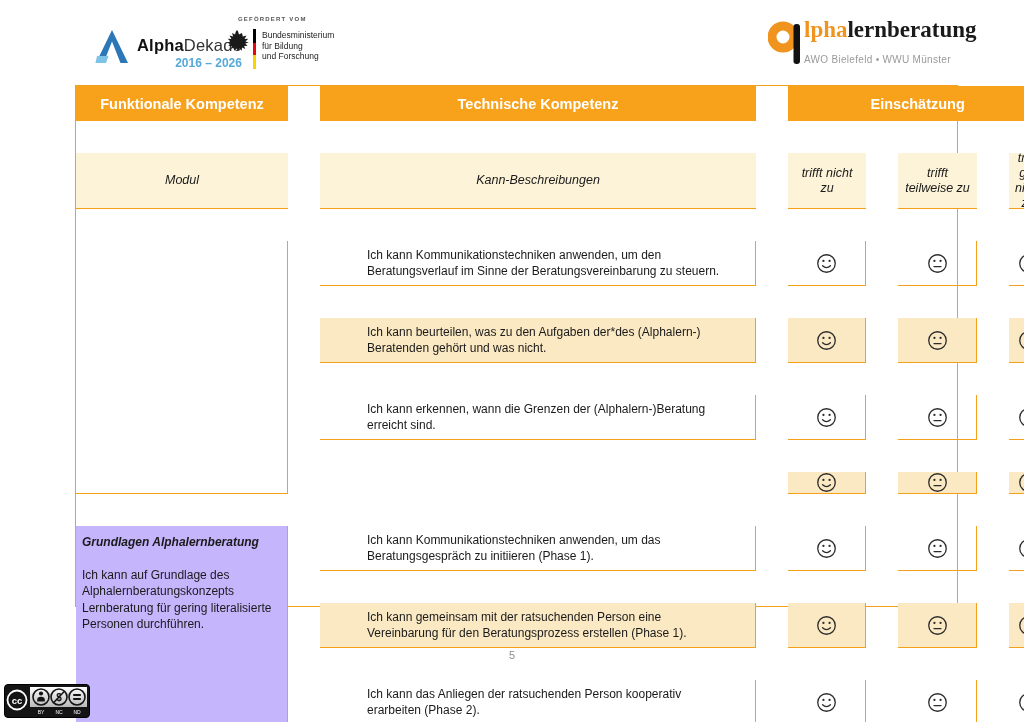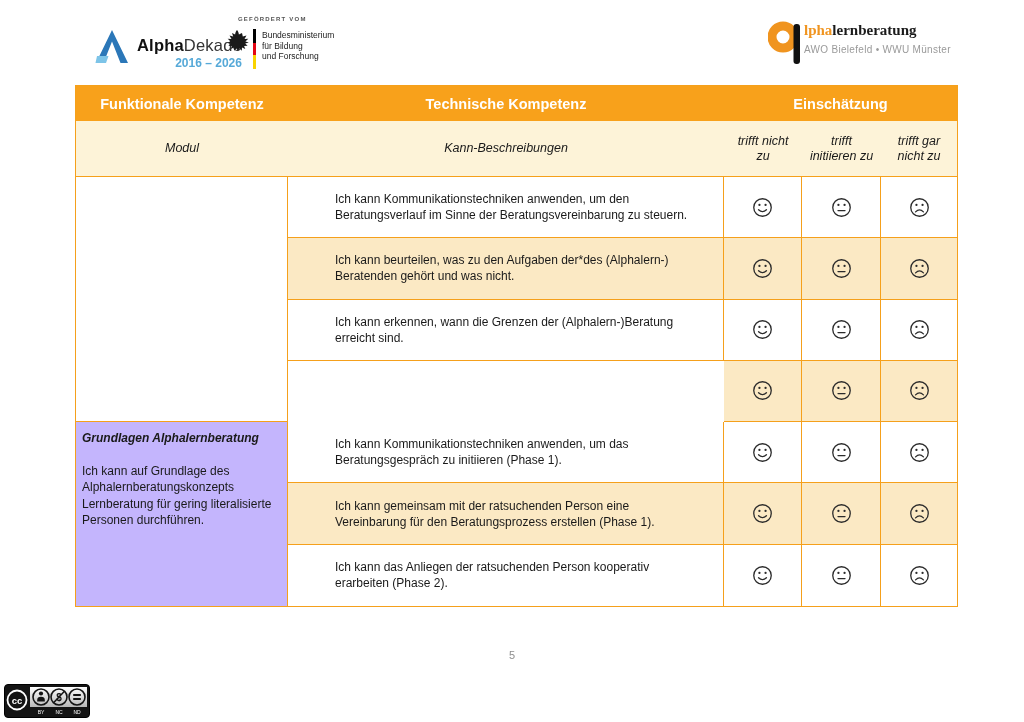--- a/index.html
+++ b/index.html
@@ -25,30 +25,30 @@
   .bmbf{position:absolute;left:224px;top:16px;}
   .funding-note{font-size:6px;letter-spacing:1.2px;color:#555;font-weight:600;margin-left:14px;}
   .bmbf-row{display:flex;align-items:flex-start;margin-top:7px;}
   .flag-stripe{width:3px;height:40px;margin:0 6px 0 3px;
     background:linear-gradient(to bottom,#000 0 36%,#e30613 36% 64%,#f9d300 64% 100%);}
   .ministry{font-size:8.5px;line-height:10.5px;color:#222;font-weight:500;padding-top:1px;}
   .ministry span{display:block;}
 
   .alb{position:absolute;left:768px;top:18px;display:flex;align-items:flex-start;}
   .alb-text{margin-left:2px;}
-  .alb-word{font-family:"Liberation Serif",serif;font-weight:bold;font-size:15px;line-height:24px;white-space:nowrap;}
+  .alb-word{font-family:"Liberation Serif",serif;font-weight:bold;font-size:23px;line-height:24px;white-space:nowrap;}
   .alb-word .o{color:#F0941F;}
   .alb-word .k{color:#1a1a1a;}
-  .alb-sub{font-size:10px;color:#9a9a9a;letter-spacing:0.3px;margin-top:2px;white-space:nowrap;}
+  .alb-sub{font-size:10px;color:#9a9a9a;letter-spacing:0.3px;margin-top:12px;white-space:nowrap;}
 
   
   .tbl{position:absolute;left:75px;top:85px;width:883px;height:522px;display:grid;
        grid-template-columns:212px 436px 78px 79px 1fr;
        grid-template-rows:35px 56px repeat(7,1fr);
-       border:1.5px solid var(--border);background:#fff;}
+       border:1.5px solid var(--border);background:#fff;gap:32px;}
   .cell{border-right:1.5px solid var(--border);border-bottom:1.5px solid var(--border);}
   .hdr{background:var(--orange);color:#fff;font-weight:bold;font-size:14.5px;
        display:flex;align-items:center;justify-content:center;border-right:none;border-bottom:none;}
   .sub{background:var(--sub-bg);font-style:italic;font-size:12.5px;text-align:center;
        display:flex;align-items:center;justify-content:center;border-right:none;padding:2px 6px;line-height:15px;}
   .hdr1{grid-area:1/1/2/2}.hdr2{grid-area:1/2/2/3}.hdr3{grid-area:1/3/2/6}
   .sub1{grid-area:2/1/3/2}.sub2{grid-area:2/2/3/3}.sub3{grid-area:2/3/3/4}
   .sub4{grid-area:2/4/3/5}.sub5{grid-area:2/5/3/6;border-right:none;}
   .m1{grid-area:3/1/7/2;background:#fff;}
   .m2{grid-area:7/1/10/2;background:#c4b5fd;border-bottom:none;padding:8px 8px 6px 6px;
@@ -115,21 +115,21 @@
 
 <div class="tbl">
 
   <div class="cell hdr hdr1">Funktionale Kompetenz</div>
   <div class="cell hdr hdr2">Technische Kompetenz</div>
   <div class="cell hdr hdr3">Einschätzung</div>
 
   <div class="cell sub sub1">Modul</div>
   <div class="cell sub sub2">Kann-Beschreibungen</div>
   <div class="cell sub sub3">trifft nicht zu</div>
-  <div class="cell sub sub4">trifft initiieren zu</div>
+  <div class="cell sub sub4">trifft teilweise zu</div>
   <div class="cell sub sub5">trifft gar nicht zu</div>
 
   <div class="cell m1"></div>
 
   <div class="cell m2">
     <div class="modul-title">Grundlagen Alphalernberatung</div>
     <div class="modul-desc">Ich kann auf Grundlage des Alphalernberatungskonzepts Lernberatung für gering literalisierte Personen durchführen.</div>
   </div>
 
   <div class="cell desc gc2 gr3">

